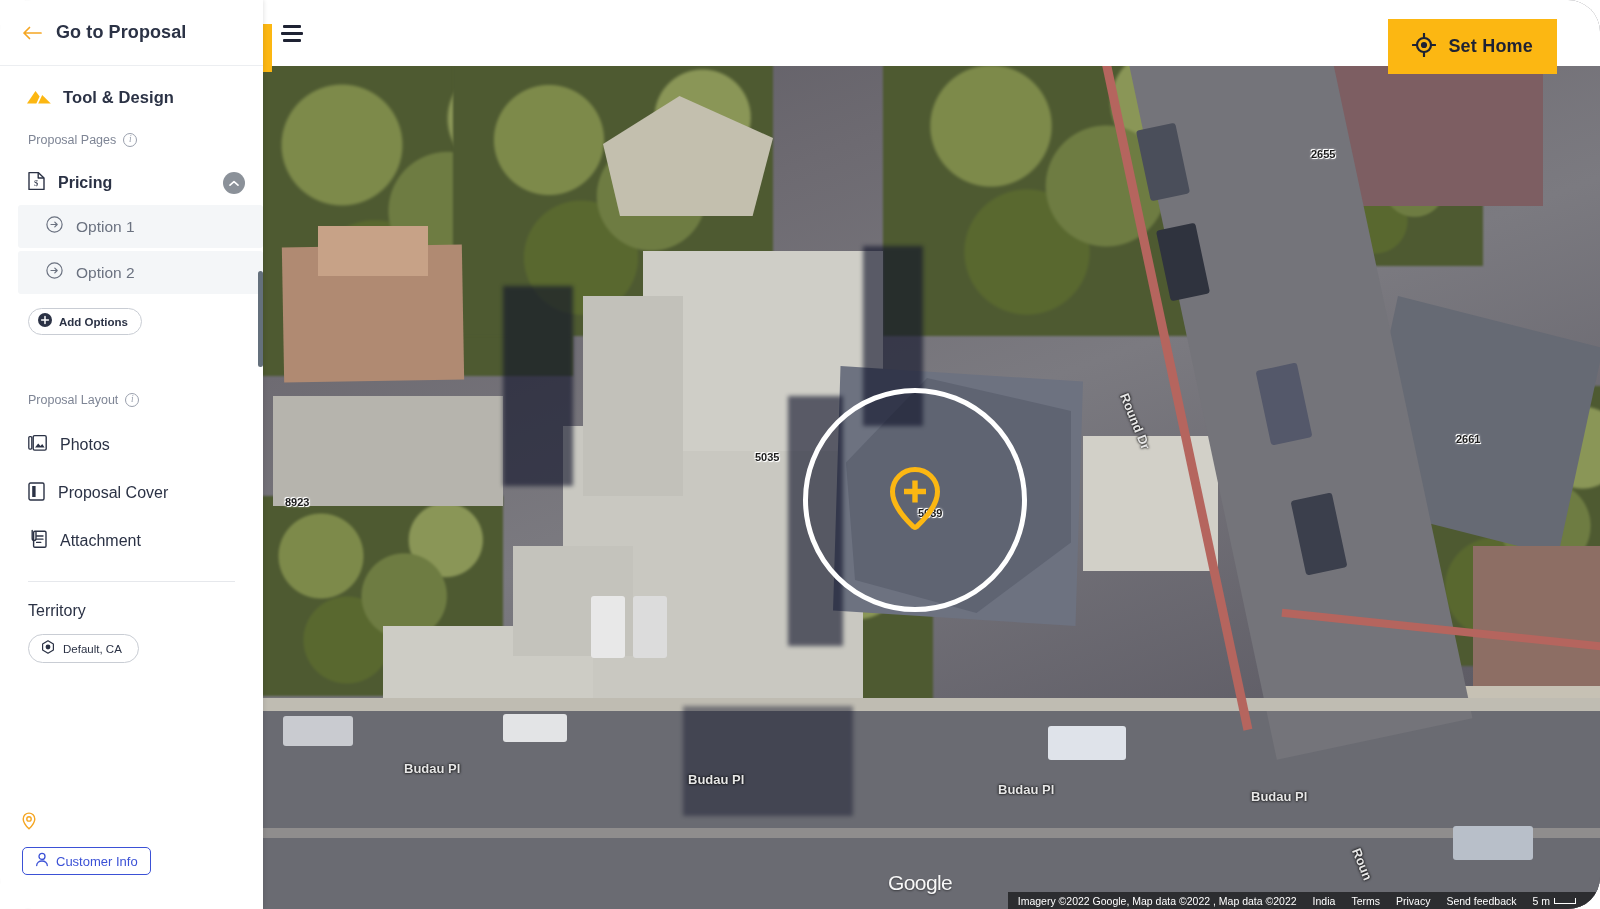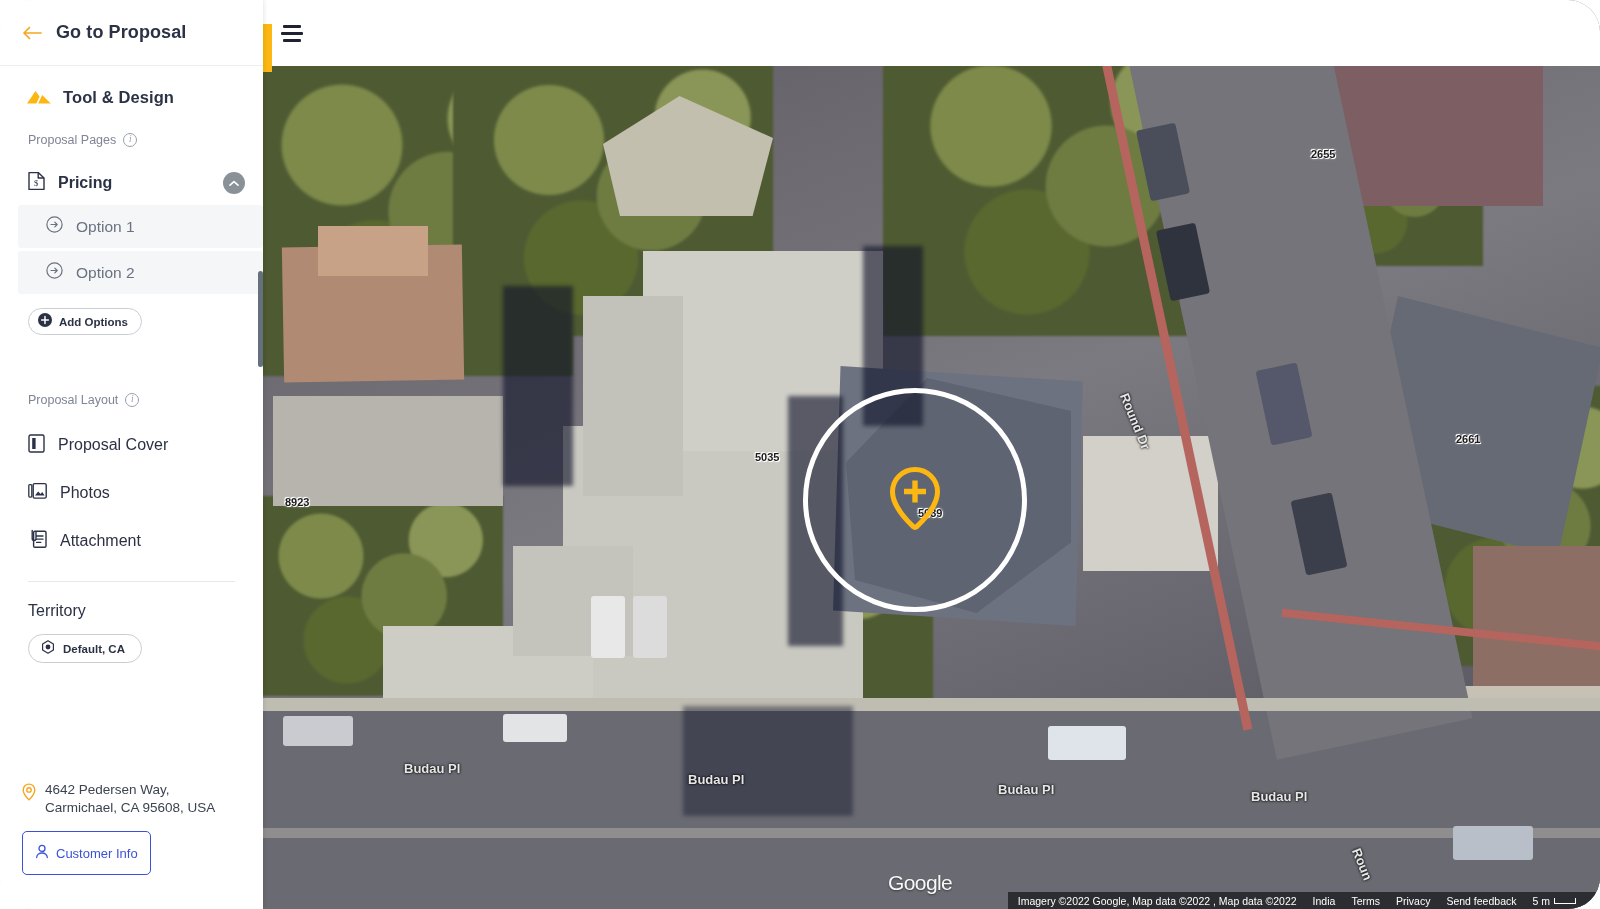--- a/index.html
+++ b/index.html
@@ -191,21 +191,21 @@
     gap: 8px;
     border: 1px solid #c9cdd4;
     border-radius: 16px;
     height: 29px;
     padding: 0 16px 0 12px;
     background: #fff;
     width: fit-content;
   }
   .territory-chip .label {
     font-size: 11.5px;
-    font-weight: 700;
+    font-weight: 400;
     color: #2b3245;
   }
 
   
   .sb-footer {
     flex: 0 0 auto;
     padding: 0 20px 34px 22px;
   }
   .addr-line {
     display: flex;
@@ -218,21 +218,21 @@
     color: #3c4351;
     max-width: 210px;
   }
   .cust-info {
     margin-top: 13px;
     display: inline-flex;
     align-items: center;
     gap: 7px;
     border: 1px solid #3b51d6;
     border-radius: 5px;
-    height: 44px;
+    height: 28px;
     padding: 0 12px;
     background: #fff;
     width: fit-content;
   }
   .cust-info .label {
     font-size: 13px;
     color: #3b51d6;
     font-weight: 500;
   }
 
@@ -561,37 +561,37 @@
       </div>
 
       <div class="layout-block">
         <div class="section-label">
           <span>Proposal Layout</span>
           <span class="info-dot">i</span>
         </div>
 
         <div class="layout-row">
           <span>
-            <svg width="17" height="19" viewBox="0 0 17 19" fill="none">
-              <rect x="1" y="1" width="15" height="17" rx="1.5" stroke="#2b3245" stroke-width="1.4"></rect>
-              <rect x="4.2" y="4" width="3.4" height="11" fill="#2b3245"></rect>
-            </svg>
-          </span>
-          <span class="label">Proposal Cover</span>
-        </div>
-
-        <div class="layout-row">
-          <span>
             <svg width="19" height="18" viewBox="0 0 19 18" fill="none">
               <rect x="0.8" y="2.6" width="3" height="12.5" rx="1" stroke="#2b3245" stroke-width="1.3"></rect>
               <rect x="5.2" y="1.6" width="13" height="14.5" rx="1.4" stroke="#2b3245" stroke-width="1.4"></rect>
               <path d="M7 13.4l3.2-4 2.3 2.6 1.7-1.9 2.4 3.3z" fill="#2b3245"></path>
             </svg>
           </span>
           <span class="label">Photos</span>
+        </div>
+
+        <div class="layout-row">
+          <span>
+            <svg width="17" height="19" viewBox="0 0 17 19" fill="none">
+              <rect x="1" y="1" width="15" height="17" rx="1.5" stroke="#2b3245" stroke-width="1.4"></rect>
+              <rect x="4.2" y="4" width="3.4" height="11" fill="#2b3245"></rect>
+            </svg>
+          </span>
+          <span class="label">Proposal Cover</span>
         </div>
 
         <div class="layout-row">
           <span>
             <svg width="19" height="20" viewBox="0 0 19 20" fill="none">
               <rect x="5.6" y="2.2" width="12.4" height="16" rx="1.3" stroke="#2b3245" stroke-width="1.4"></rect>
               <path d="M8.6 7h6.4M8.6 10.2h6.4M8.6 13.4h4.2" stroke="#2b3245" stroke-width="1.3" stroke-linecap="round"></path>
               <path d="M4.2 1.4v8.2a1.9 1.9 0 1 0 3.8 0V3.2" stroke="#2b3245" stroke-width="1.4" stroke-linecap="round"></path>
             </svg>
           </span>
@@ -615,21 +615,20 @@
     </div>
 
     <div class="sb-footer">
       <div class="addr-line">
         <span style="margin-top:2px">
           <svg width="14" height="18" viewBox="0 0 14 18" fill="none">
             <path d="M7 1.1c3.2 0 5.8 2.6 5.8 5.8 0 4.3-5.8 9.9-5.8 9.9S1.2 11.2 1.2 6.9C1.2 3.7 3.8 1.1 7 1.1Z" stroke="#f5a623" stroke-width="1.4"></path>
             <circle cx="7" cy="6.9" r="2.2" stroke="#f5a623" stroke-width="1.4"></circle>
           </svg>
         </span>
-        <span class="addr-text">4642 Pedersen Way, Carmichael, CA 95608, USA</span>
       </div>
       <div class="cust-info">
         <span>
           <svg width="14" height="15" viewBox="0 0 14 15" fill="none">
             <circle cx="7" cy="4.4" r="3" stroke="#3b51d6" stroke-width="1.3"></circle>
             <path d="M1.7 13.6c0-2.9 2.4-4.6 5.3-4.6s5.3 1.7 5.3 4.6" stroke="#3b51d6" stroke-width="1.3" stroke-linecap="round"></path>
           </svg>
         </span>
         <span class="label">Customer Info</span>
       </div>
@@ -736,20 +735,30 @@
         <span class="scale-wrap">
           <span style="margin-right:0">5 m</span>
           <span class="scale-bar"></span>
         </span>
       </div>
     </div>
 
     <div class="left-tab"></div>
 
 
+    <button class="set-home">
+      <span>
+        <svg width="24" height="24" viewBox="0 0 24 24" fill="none">
+          <circle cx="12" cy="12" r="7" stroke="#1e2233" stroke-width="2.2"></circle>
+          <circle cx="12" cy="12" r="3.1" fill="#1e2233"></circle>
+          <path d="M12 0.8v3.6M12 19.6v3.6M0.8 12h3.6M19.6 12h3.6" stroke="#1e2233" stroke-width="2.2" stroke-linecap="round"></path>
+        </svg>
+      </span>
+      <span class="label">Set Home</span>
+    </button>
 
     <div class="grid-icon-btn">
       <span></span>
         <span></span>
         <span></span>
       <span></span>
         <span></span>
         <span></span>
       <span></span>
         <span></span>

